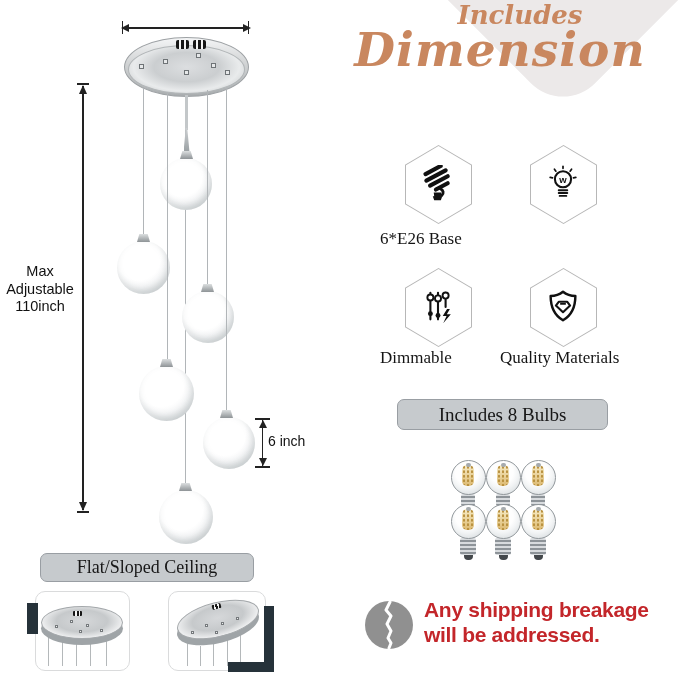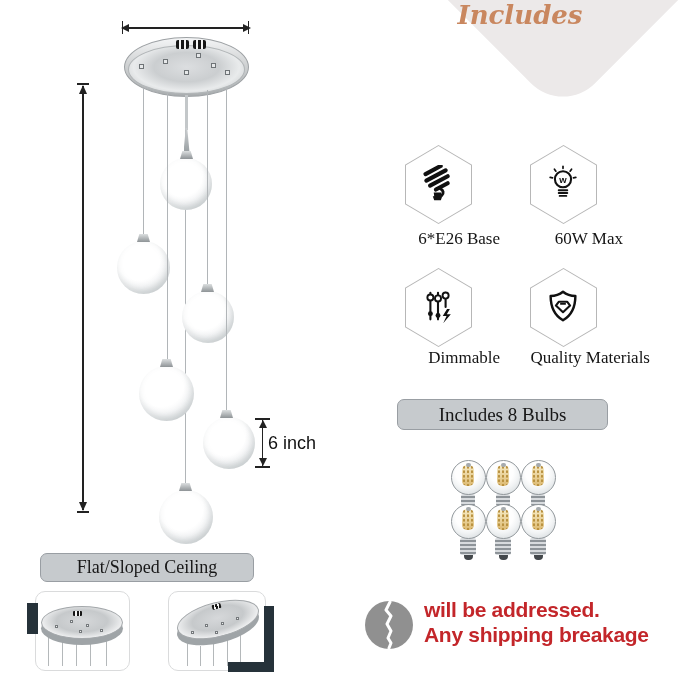--- a/index.html
+++ b/index.html
@@ -43,21 +43,21 @@
     box-shadow:inset -2px -4px 7px rgba(120,128,132,.28), inset 2px 2px 5px rgba(255,255,255,.9);}
   .gcap{position:absolute;width:13px;height:8px;z-index:6;
     background:linear-gradient(180deg,#dcdfe0,#8e9396);clip-path:polygon(18% 0,82% 0,100% 100%,0 100%);}
 
   
   .hex{position:absolute;width:67px;height:79px;
     clip-path:polygon(50% 0%,100% 25%,100% 75%,50% 100%,0% 75%,0% 25%);background:#b7b7b7;}
   .hex-inner{position:absolute;left:1px;top:1px;width:65px;height:77px;
     clip-path:polygon(50% 0%,100% 25%,100% 75%,50% 100%,0% 75%,0% 25%);background:#ffffff;}
   .hex svg{position:absolute;left:14px;top:20px;z-index:2;}
-  .feature-label{position:absolute;text-align:right;font-family:"Liberation Serif",serif;
+  .feature-label{position:absolute;text-align:left;font-family:"Liberation Serif",serif;
     font-size:17px;color:#141414;}
 
   
   .gray-btn{position:absolute;background:#c6cacd;border:1px solid #999ea3;border-radius:7px;
     font-family:"Liberation Serif",serif;color:#171717;text-align:center;box-sizing:border-box;}
 
   
   .bulb-glass{position:absolute;width:35px;height:35px;border-radius:50%;box-sizing:border-box;
     border:1px solid #92989c;
     background:radial-gradient(circle at 45% 35%,#fefefe 0 40%,#f2f4f5 58%,#e0e4e6 78%,#c8cdd0 95%);}
@@ -89,20 +89,21 @@
     font-weight:bold;font-size:21px;line-height:25px;letter-spacing:-0.3px;color:#c3262a;}
 </style>
 </head>
 <body>
 
 <div id="canvas">
 
   <div class="bg-diamond"></div>
 
   <div class="title-product">Includes</div>
+  <div class="title-dimension">Dimension</div>
 
   <div class="dline" style="left:126px;top:27px;width:120px;height:1.5px;"></div>
   <div class="arrow" style="left:121px;top:23.7px;border-top:4px solid transparent;border-bottom:4px solid transparent;border-right:8px solid #222;"></div>
   <div class="arrow" style="left:243px;top:23.7px;border-top:4px solid transparent;border-bottom:4px solid transparent;border-left:8px solid #222;"></div>
   <div class="dline" style="left:121.5px;top:21px;width:1.5px;height:13px;"></div>
   <div class="dline" style="left:247.5px;top:21px;width:1.5px;height:13px;"></div>
 
   <div class="canopy-rim"></div>
   <div class="canopy-face"></div>
   <div class="vent" style="left:176px;top:40px;"></div>
@@ -128,32 +129,37 @@
   <div class="gcap" style="left:137px;top:234px;"></div>
   <div class="globe" style="left:182px;top:291px;width:52px;height:52px;"></div>
   <div class="gcap" style="left:201px;top:284px;"></div>
   <div class="globe" style="left:139px;top:366px;width:55px;height:55px;"></div>
   <div class="gcap" style="left:160px;top:359px;"></div>
   <div class="globe" style="left:203px;top:417px;width:52px;height:52px;"></div>
   <div class="gcap" style="left:220px;top:410px;"></div>
   <div class="globe" style="left:159px;top:490px;width:54px;height:54px;"></div>
   <div class="gcap" style="left:179px;top:483px;"></div>
 
+  <div class="dim-label" style="left:0px;top:263px;width:80px;text-align:center;font-size:14.5px;line-height:17.5px;">
+    <div>Max</div>
+    <div>Adjustable</div>
+    <div>110inch</div>
+  </div>
   <div class="dline" style="left:77px;top:83px;width:12px;height:1.5px;"></div>
   <div class="dline" style="left:82.3px;top:86px;width:1.5px;height:424px;"></div>
   <div class="arrow" style="left:79px;top:85px;border-left:4px solid transparent;border-right:4px solid transparent;border-bottom:9px solid #222;"></div>
   <div class="arrow" style="left:79px;top:502px;border-left:4px solid transparent;border-right:4px solid transparent;border-top:9px solid #222;"></div>
   <div class="dline" style="left:77px;top:511px;width:12px;height:1.5px;"></div>
 
   <div class="dline" style="left:255px;top:418px;width:15px;height:1.5px;"></div>
   <div class="dline" style="left:261.8px;top:420px;width:1.5px;height:46px;"></div>
   <div class="arrow" style="left:258.5px;top:420px;border-left:4px solid transparent;border-right:4px solid transparent;border-bottom:8px solid #222;"></div>
   <div class="arrow" style="left:258.5px;top:458px;border-left:4px solid transparent;border-right:4px solid transparent;border-top:8px solid #222;"></div>
   <div class="dline" style="left:255px;top:466px;width:15px;height:1.5px;"></div>
-  <div class="dim-label" style="left:268px;top:433px;width:60px;font-size:18px;">6 inch</div>
+  <div class="dim-label" style="left:268px;top:433px;width:60px;font-size:14px;">6 inch</div>
 
   <div class="hex" style="left:405px;top:145px;">
     <div class="hex-inner"></div>
     <svg width="38" height="38" viewBox="0 0 40 40">
       <g transform="rotate(-28 20 15)" stroke="#111" stroke-width="4.4" stroke-linecap="round">
         <line x1="11" y1="4" x2="29" y2="4"></line>
         <line x1="8.5" y1="10.5" x2="31.5" y2="10.5"></line>
         <line x1="9.5" y1="17" x2="30.5" y2="17"></line>
         <line x1="13" y1="23.5" x2="27" y2="23.5"></line>
       </g>
@@ -199,21 +205,20 @@
   <div class="hex" style="left:530px;top:268px;">
     <div class="hex-inner"></div>
     <svg width="38" height="38" viewBox="0 0 40 40">
       <path d="M20 4 C24 7.2 29.5 8.4 33 8.4 C33 19.5 29.5 28.5 20 34 C10.5 28.5 7 19.5 7 8.4 C10.5 8.4 16 7.2 20 4 Z" fill="none" stroke="#111" stroke-width="2.6" stroke-linejoin="round"></path>
       <path d="M15.5 14.5 h9 l3 4 l-7.5 7 l-7.5 -7 z" fill="none" stroke="#111" stroke-width="2.2" stroke-linejoin="round"></path>
       <line x1="17" y1="16.8" x2="23" y2="16.8" stroke="#111" stroke-width="1.8"></line>
     </svg>
   </div>
 
   <div class="feature-label" style="left:380px;top:229px;width:120px;">6*E26 Base</div>
-  <div class="feature-label" style="left:503px;top:229px;width:120px;">60W Max</div>
   <div class="feature-label" style="left:500px;top:348px;width:150px;">Quality Materials</div>
   <div class="feature-label" style="left:380px;top:348px;width:120px;">Dimmable</div>
 
   <div class="gray-btn" style="left:397px;top:399px;width:211px;height:31px;font-size:19px;line-height:29px;">Includes 8 Bulbs</div>
 
   <div class="abs" style="left:447px;top:452px;width:112px;height:120px;">
 
     <div class="bulb-screw" style="left:14px;top:42px;width:14px;height:12px;"></div>
     <div class="bulb-screw" style="left:49px;top:42px;width:14px;height:12px;"></div>
     <div class="bulb-screw" style="left:84px;top:42px;width:14px;height:12px;"></div>
@@ -280,17 +285,17 @@
   <div class="mini-dot" style="left:221px;top:622px;"></div>
   <div class="mini-dot" style="left:236px;top:617px;"></div>
   <div class="mini-dot" style="left:215px;top:631px;"></div>
 
   <div class="crack-circle">
     <svg width="48" height="48" viewBox="0 0 48 48">
       <polyline points="25,1 21,9 26,15 22,23 26,30 23,37 26,42 24,47" fill="none" stroke="#ffffff" stroke-width="3" stroke-linecap="round" stroke-linejoin="round"></polyline>
     </svg>
   </div>
   <div class="ship-text">
+    <div>Any shipping breakage</div>
     <div>will be addressed.</div>
-    <div>Any shipping breakage</div>
   </div>
 
 </div>
 
 </body></html>

